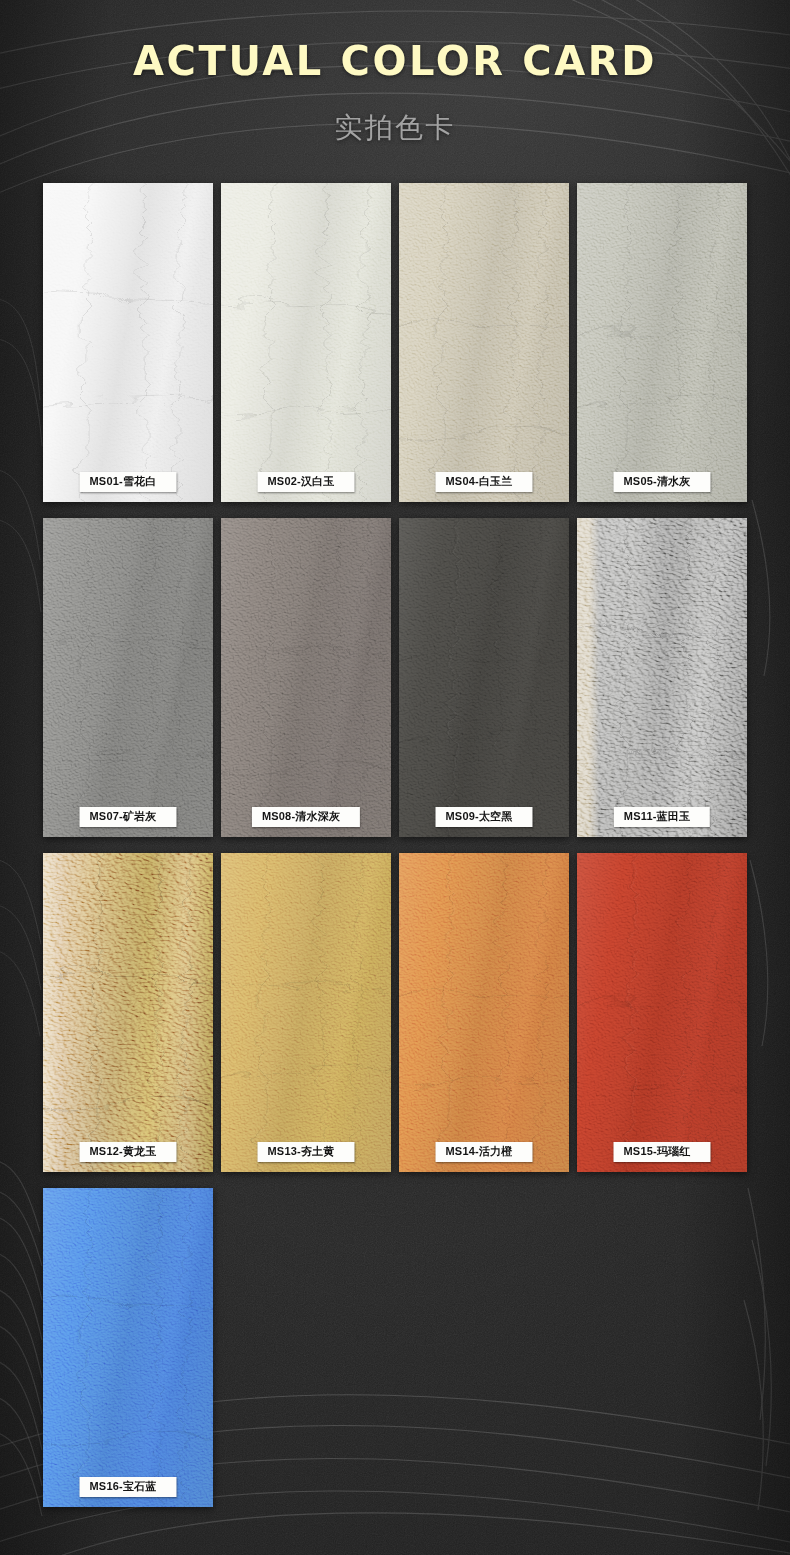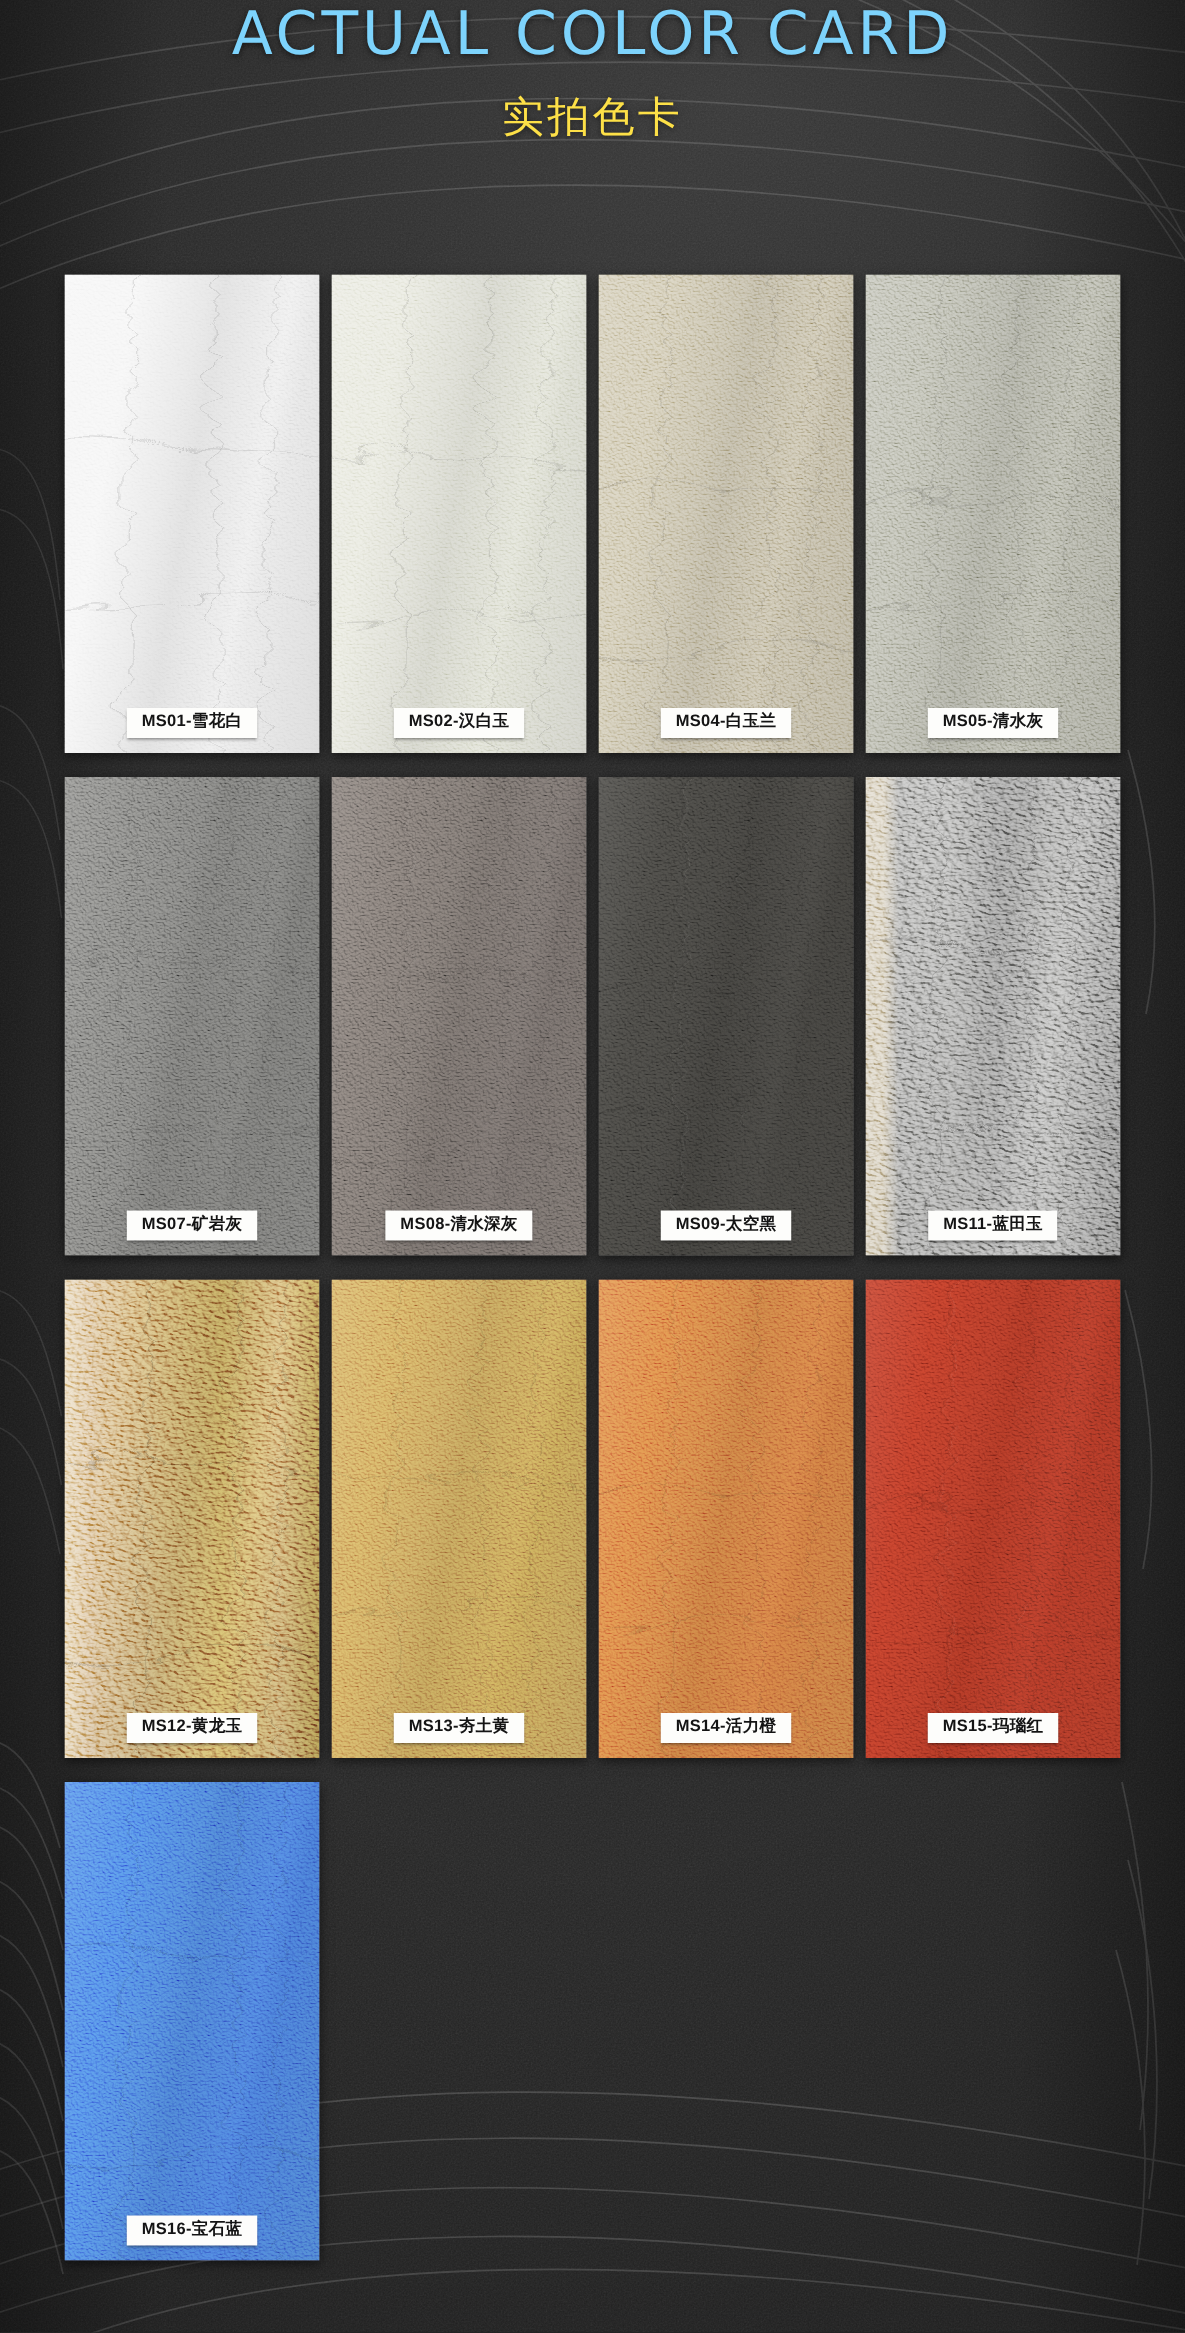--- a/index.html
+++ b/index.html
@@ -49,32 +49,33 @@
   
   .header {
     position: absolute;
     top: 0; left: 0;
     width: 790px;
     height: 183px;
     text-align: center;
     z-index: 5;
   }
   .title-en {
+    margin-top: 38px;
     font-size: 40px;
     letter-spacing: 2.6px;
-    color: #7dd3fc;
-    font-weight: 400;
+    color: #fef9c3;
+    font-weight: 700;
     text-shadow: 0 1px 4px rgba(0,0,0,0.55);
     font-family: "DejaVu Sans", sans-serif;
   }
   .title-cn {
-    margin-top: 13px;
+    margin-top: 25px;
     font-size: 28px;
     letter-spacing: 2.2px;
-    color: #fde047;
+    color: #a3a3a3;
     font-weight: 400;
     text-shadow: 0 1px 4px rgba(0,0,0,0.55);
   }
 
   
   .grid {
     position: absolute;
     top: 183px;
     left: 43px;
     width: 704px;
@@ -116,21 +117,21 @@
     position: absolute;
     bottom: 10px;
     left: 50%;
     transform: translateX(-50%);
     background: #fdfdfb;
     color: #141414;
     font-size: 11px;
     font-weight: 700;
     letter-spacing: 0.2px;
     line-height: 1;
-    padding: 4px 10px 5px 10px;
+    padding: 4px 20px 5px 10px;
     white-space: nowrap;
     box-shadow: 0 1px 2px rgba(0,0,0,0.45);
     z-index: 3;
   }
 </style>
 </head>
 <body>
 
 <div class="bg-root">
 

